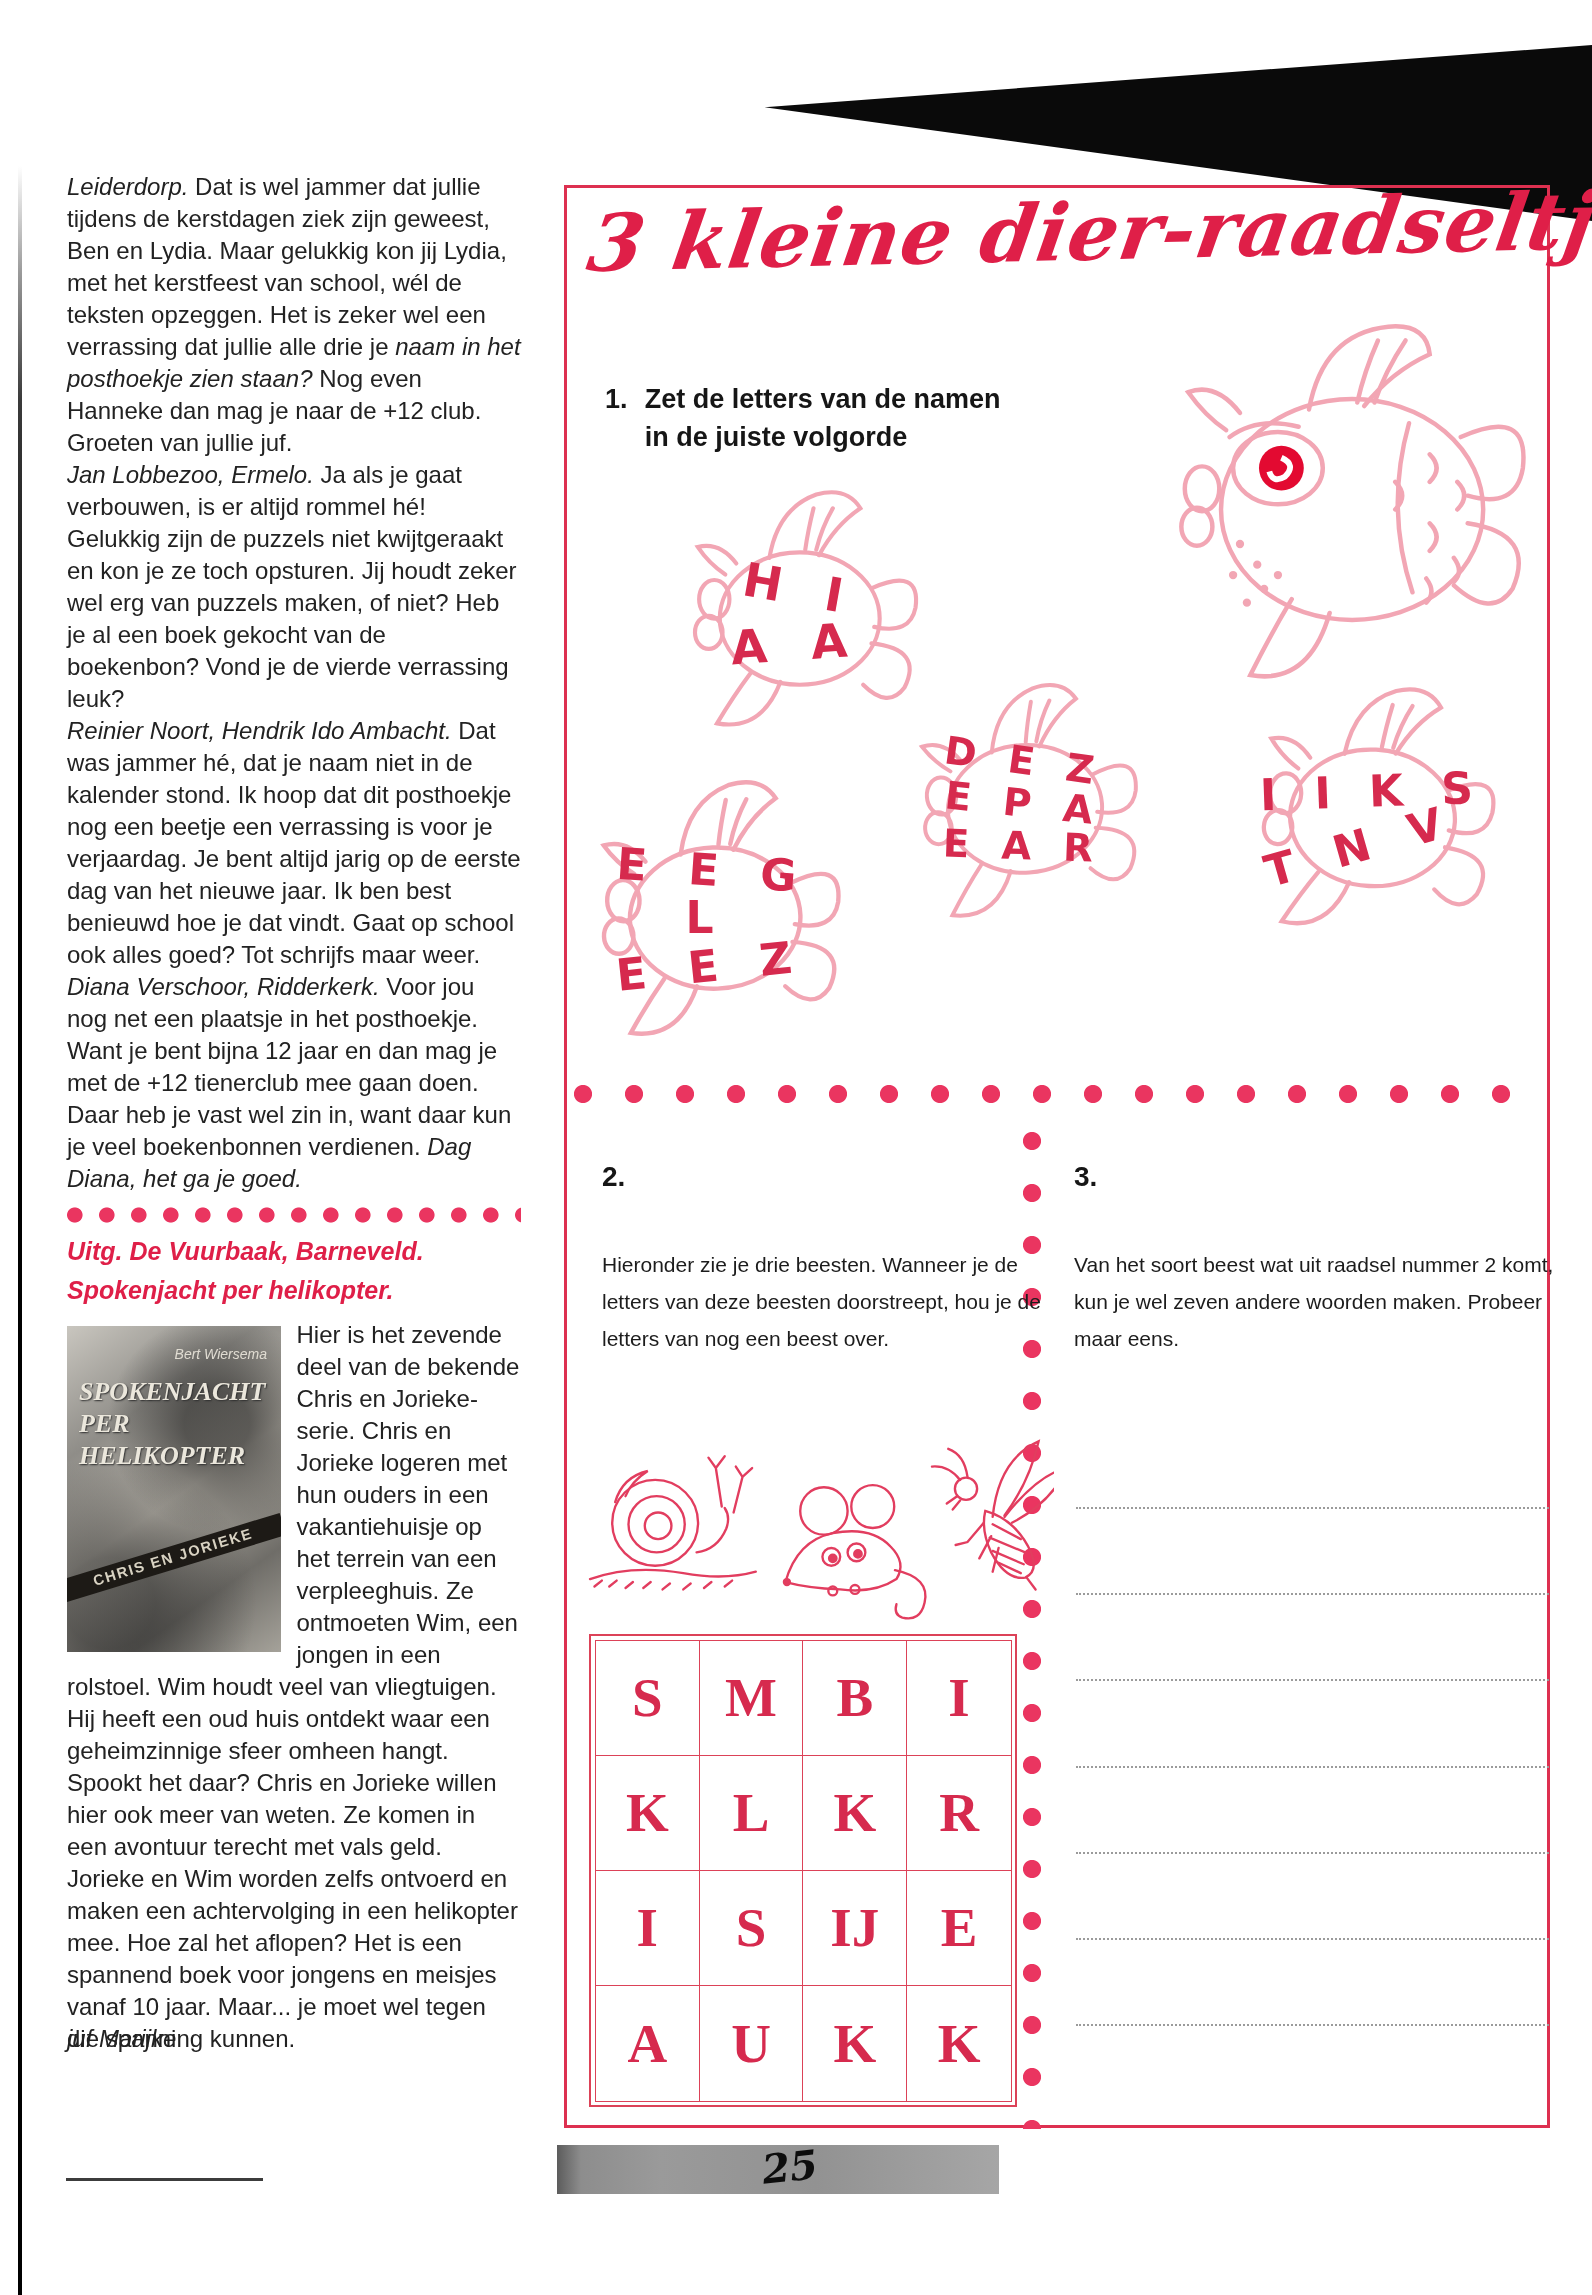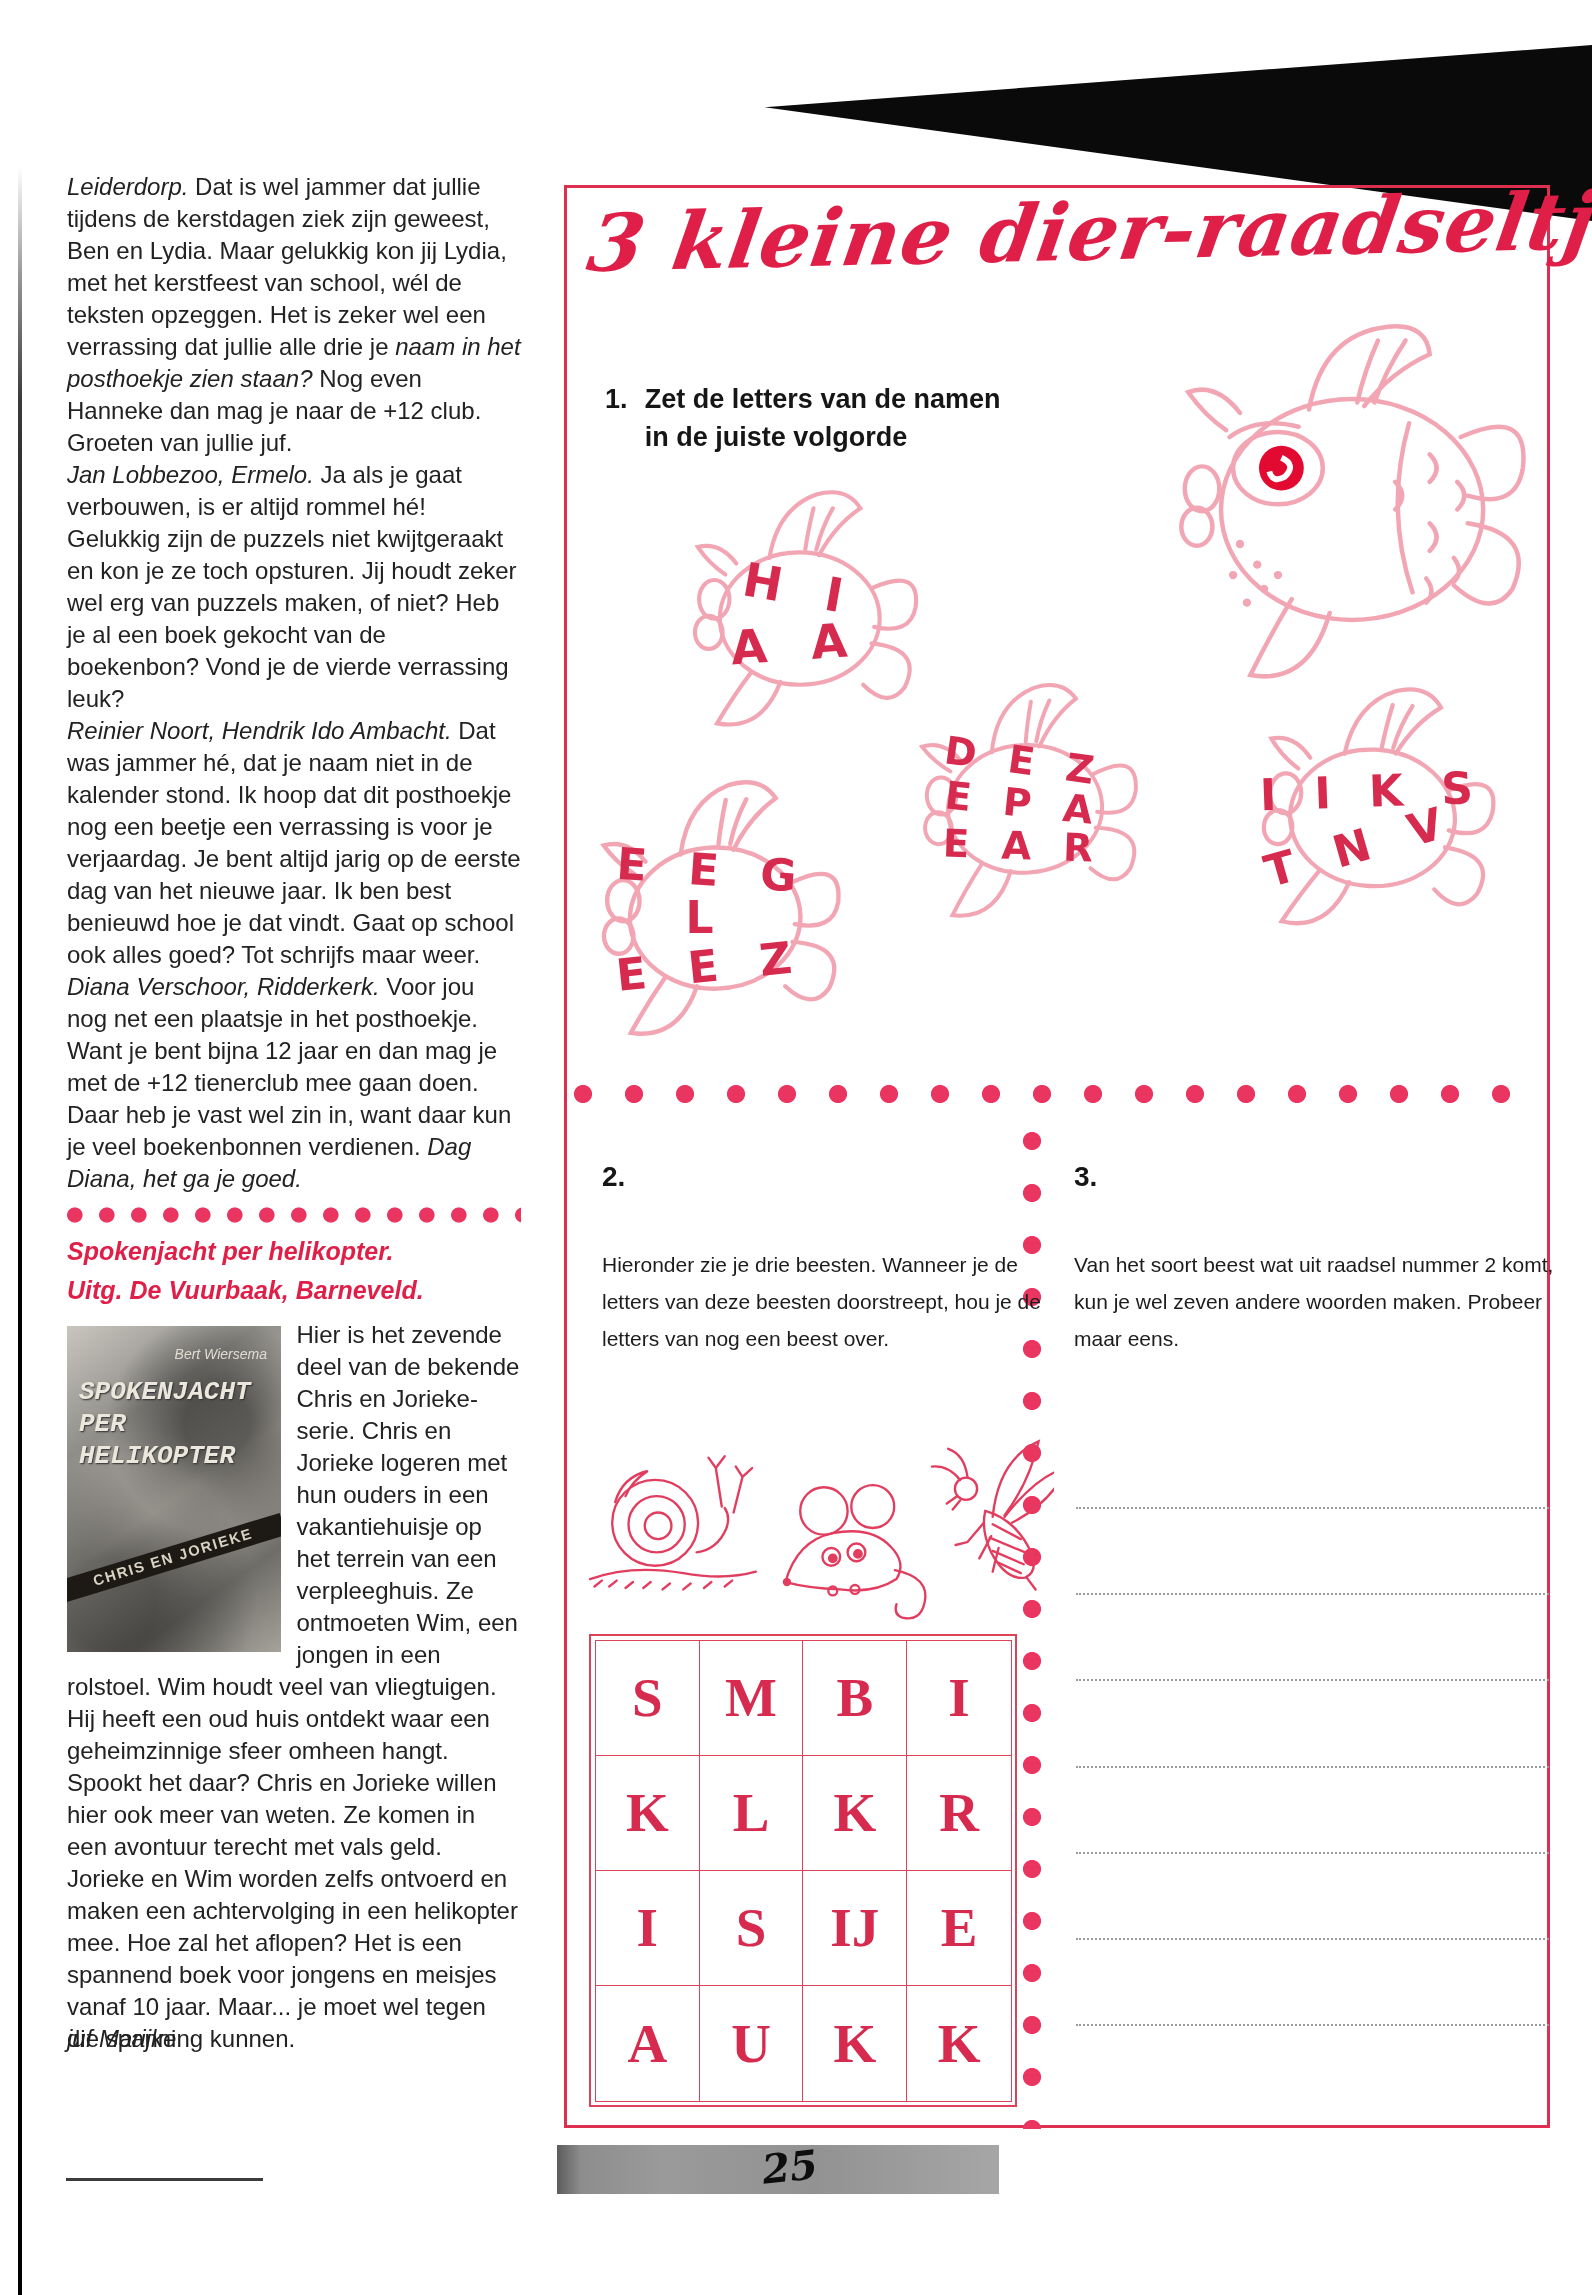--- a/index.html
+++ b/index.html
@@ -20,21 +20,21 @@
      background-size:32px 16.4px;}
   .review-head{color:#df1f48;font-style:italic;font-weight:bold;font-size:25px;line-height:39px;margin:3.5px 0 8.6px 0;}
   .review-body{font-size:24px;line-height:32px;}
   .cover{float:left;width:214px;height:326px;margin:7px 15.5px 1.7px 0;position:relative;overflow:hidden;
      background:linear-gradient(145deg,#c9c6bf 0%,#8f8d88 28%,#b9b5ac 52%,#6f6d68 78%,#a5a29a 100%);}
   .cover::after{content:"";position:absolute;inset:0;
      background:radial-gradient(circle at 70% 30%,rgba(20,20,20,.55) 0 12%,rgba(0,0,0,0) 40%),
                 radial-gradient(circle at 20% 85%,rgba(30,30,30,.5) 0 14%,rgba(0,0,0,0) 45%);}
   .cover-author{position:absolute;top:12px;right:14px;color:#e0dcd2;font-style:italic;font-size:14px;z-index:2;}
   .cover-title{position:absolute;top:50px;left:12px;color:#ebe7dc;z-index:2;
-     font-family:Liberation Mono, monospace;font-style:italic;font-weight:bold;font-size:26px;line-height:32px;
+     font-family:Liberation Serif, serif;font-style:italic;font-weight:bold;font-size:26px;line-height:32px;
      text-shadow:0.9px 0.9px 1.7px #2e2e2e;}
   .cover-banner{position:absolute;bottom:83px;left:-8.6px;width:230px;transform:rotate(-17deg);z-index:3;
      background:#1d1a16;color:#d8d2c2;font-weight:bold;font-size:14.7px;line-height:23px;text-align:center;letter-spacing:1.7px;}
   .sig{font-style:italic;text-align:left;margin-top:-32px;}
   
   .panel{position:absolute;left:564px;top:185px;width:986px;height:1943px;
      border:3.5px solid #dd3050;box-sizing:border-box;}
   .panel-title{position:absolute;left:22.4px;top:8.6px;white-space:nowrap;
      font-family:"DejaVu Serif",serif;font-style:italic;font-weight:bold;font-size:79px;color:#df1f48;
      transform:skewX(-10deg) rotate(-1.3deg);transform-origin:left center;letter-spacing:0.9px;}
@@ -80,22 +80,22 @@
 
   <div class="left-col">
     <p class="letter"><span class="em">Leiderdorp.</span><span> Dat is wel jammer dat jullie tijdens de kerstdagen ziek zijn geweest, Ben en Lydia. Maar gelukkig kon jij Lydia, met het kerstfeest van school, wél de teksten opzeggen. Het is zeker wel een verrassing dat jullie alle drie je </span><span class="em">naam in het posthoekje zien staan?</span><span> Nog even Hanneke dan mag je naar de +12 club. Groeten van jullie juf.</span></p>
     <p class="letter"><span class="em">Jan Lobbezoo, Ermelo.</span><span> Ja als je gaat verbouwen, is er altijd rommel hé! Gelukkig zijn de puzzels niet kwijtgeraakt en kon je ze toch opsturen. Jij houdt zeker wel erg van puzzels maken, of niet? Heb je al een boek gekocht van de boekenbon? Vond je de vierde verrassing leuk?</span><span class="em"></span><span></span></p>
     <p class="letter"><span class="em">Reinier Noort, Hendrik Ido Ambacht.</span><span> Dat was jammer hé, dat je naam niet in de kalender stond. Ik hoop dat dit posthoekje nog een beetje een verrassing is voor je verjaardag. Je bent altijd jarig op de eerste dag van het nieuwe jaar. Ik ben best benieuwd hoe je dat vindt. Gaat op school ook alles goed? Tot schrijfs maar weer.</span><span class="em"></span><span></span></p>
     <p class="letter"><span class="em">Diana Verschoor, Ridderkerk.</span><span> Voor jou nog net een plaatsje in het posthoekje. Want je bent bijna 12 jaar en dan mag je met de +12 tienerclub mee gaan doen. Daar heb je vast wel zin in, want daar kun je veel boekenbonnen verdienen. </span><span class="em">Dag Diana, het ga je goed.</span><span></span></p>
 
     <div class="dots-sep"></div>
 
     <div class="review-head">
+      <div>Uitg. De Vuurbaak, Barneveld.</div>
       <div>Spokenjacht per helikopter.</div>
-      <div>Uitg. De Vuurbaak, Barneveld.</div>
     </div>
 
     <div class="review-body">
       <div class="cover">
         <div class="cover-author">Bert Wiersema</div>
         <div class="cover-title">
           <div>SPOKENJACHT</div>
           <div>PER</div>
           <div>HELIKOPTER</div>
         </div>

